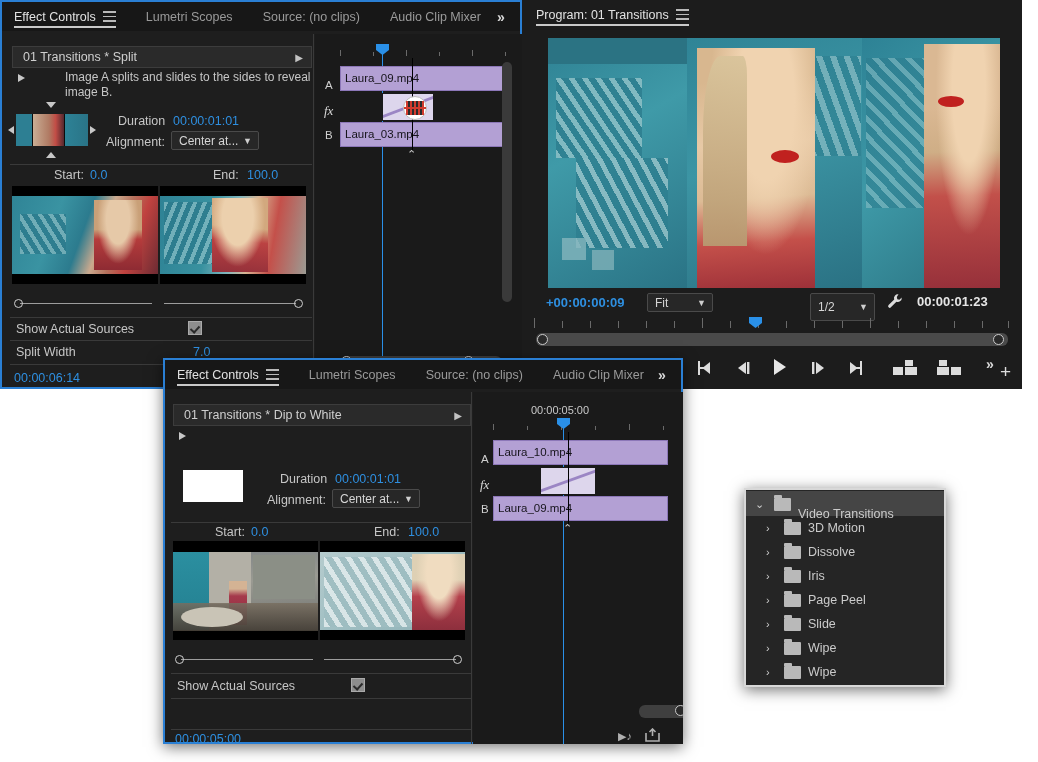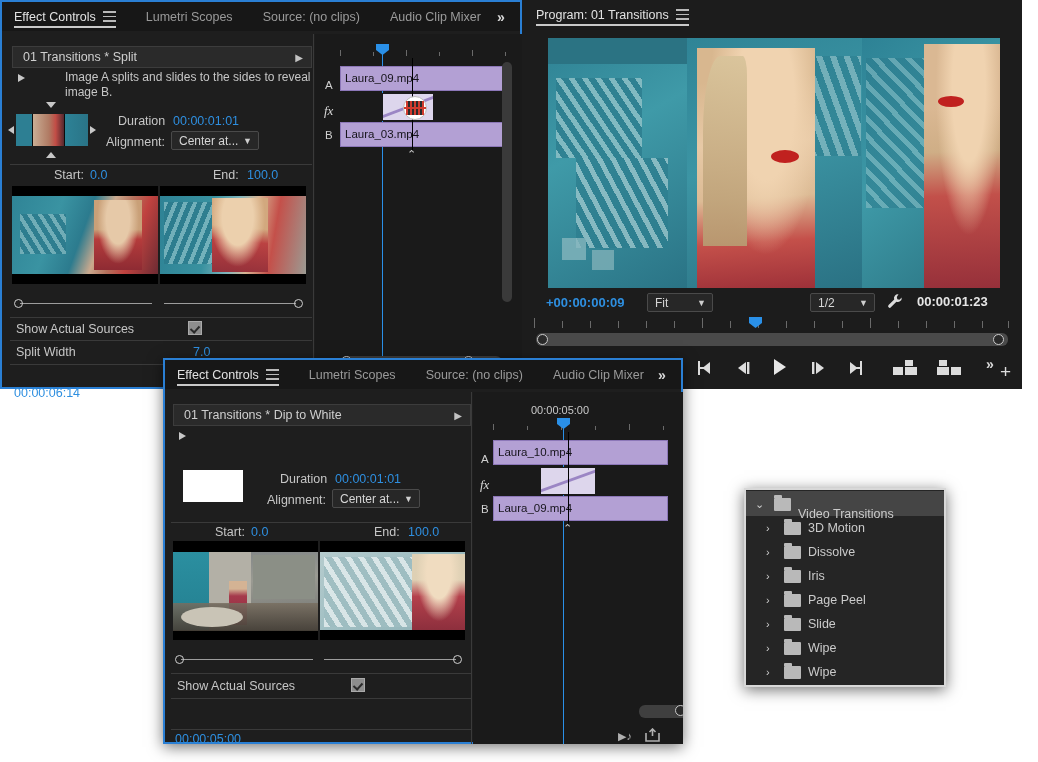--- a/index.html
+++ b/index.html
@@ -186,21 +186,21 @@
   </div>
 
   <div class="sep" style="left:8px;top:315px;width:302px;"></div>
   <div class="lbl" style="left:14px;top:320px;">Show Actual Sources</div>
   <div class="chk" style="left:186px;top:319px;"></div>
   <div class="sep" style="left:8px;top:338px;width:302px;"></div>
   <div class="lbl" style="left:14px;top:343px;">Split Width</div>
   <div class="val" style="left:191px;top:343px;">7.0</div>
   <div class="sep" style="left:8px;top:362px;width:302px;"></div>
 
-  <div class="tc" style="left:12px;top:384px;text-align:right;">00:00:06:14</div>
+  <div class="tc" style="left:12px;top:369px;text-align:right;">00:00:06:14</div>
   <div class="vsep" style="left:311px;top:32px;height:355px;"></div>
 
   <div class="abarea" style="left:313px;top:32px;width:207px;height:355px;">
     <div class="ruler" style="left:25px;top:12px;right:0;height:10px;">
       <div class="tick" style="left:0;top:4px;height:6px;"></div>
       <div class="tick" style="left:33px;top:6px;height:4px;"></div>
       <div class="tick" style="left:66px;top:4px;height:6px;"></div>
       <div class="tick" style="left:99px;top:6px;height:4px;"></div>
       <div class="tick" style="left:132px;top:4px;height:6px;"></div>
       <div class="tick" style="left:165px;top:6px;height:4px;"></div>
@@ -288,21 +288,21 @@
         linear-gradient(178deg,#dab893 0 26%,#cfae86 44%,#c2504a 62%,#96303a 100%);"></div>
       <div style="position:absolute;left:76px;top:58px;width:26px;height:11px;background:#c0211f;border-radius:50%;"></div>
     </div>
   </div>
 
   <div class="val" style="left:546px;top:295px;font-size:13px;font-weight:bold;left:24px;">+00:00:00:09</div>
   <div class="combo" style="left:125px;top:293px;width:66px;height:19px;">
     <span>Fit</span>
     <span class="cv">▼</span>
   </div>
-  <div class="combo" style="left:288px;top:293px;width:65px;height:19px;">
+  <div class="combo" style="left:288px;top:293px;width:65px;height:28px;">
     <span>1/2</span>
     <span class="cv">▼</span>
   </div>
   <div style="position:absolute;left:364px;top:292px;width:18px;height:20px;">
     <svg width="18" height="20" viewBox="0 0 18 20">
         <path d="M12.5 2.2a4 4 0 0 0-4.3 5.3L2.6 13a1.6 1.6 0 1 0 2.3 2.3l5.5-5.6a4 4 0 0 0 5.3-4.3l-2.3 2.3-2.1-.5-.5-2.1z" fill="#dcdcdc"></path>
       </svg>
   </div>
   <div class="lbl" style="left:395px;top:294px;color:#e6e6e6;font-size:13px;font-weight:bold;">00:00:01:23</div>
 

